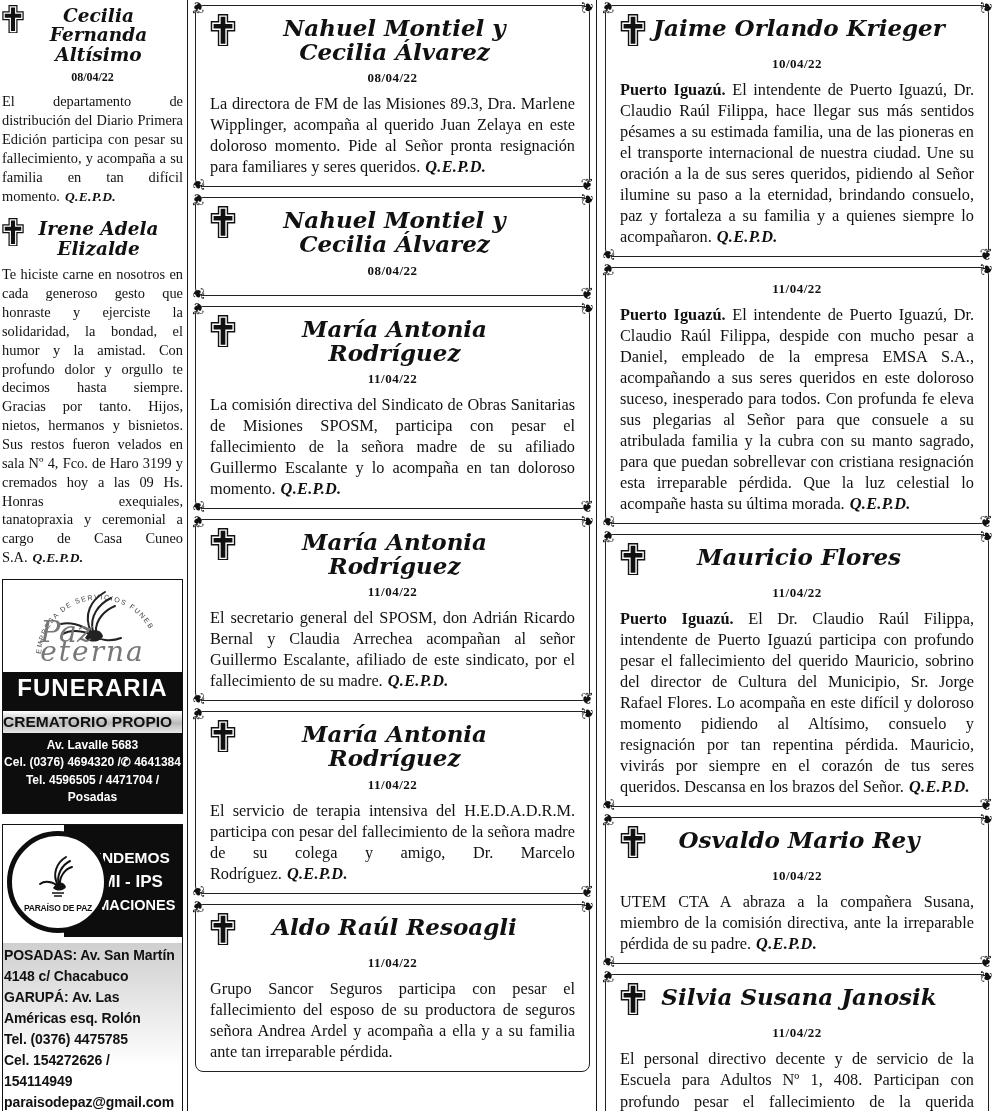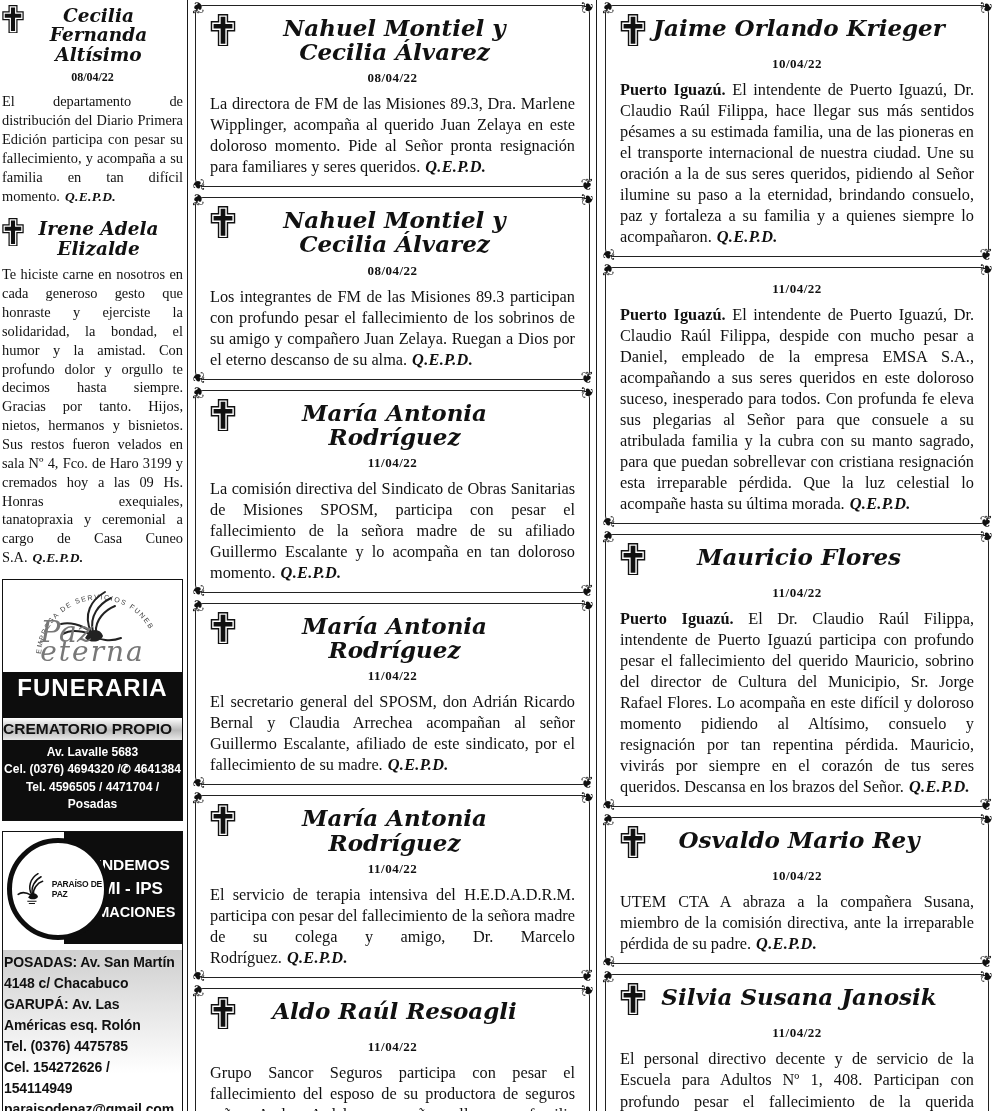--- a/index.html
+++ b/index.html
@@ -64,36 +64,36 @@
   
   .ad-paz { border:1.5px solid #111; margin:2px 1px 10px; }
   .paz-logo { position:relative; height:92px; background:#fff; }
   .paz-script {
     position:absolute; left:50%; top:38px; transform:translateX(-50%);
     font-family:"DejaVu Serif", serif; font-style:italic; color:#777;
     font-size:30px; line-height:.9;
   }
   .paz-script .p2 { font-size:28px; display:block; text-align:right; margin-top:-6px; letter-spacing:2px; }
   .paz-bar1 { background:#0d0d0d; color:#fff; text-align:center;
-    font-weight:800; font-size:24px; letter-spacing:1px; padding:2px 0 16px; }
+    font-weight:800; font-size:24px; letter-spacing:1px; padding:2px 0 9px; }
   .paz-bar2 { background:linear-gradient(180deg,#fff 0%,#b9b9b9 55%,#e8e8e8 100%);
     color:#111; text-align:left; font-weight:700; font-size:15.5px; padding:2px 0; }
   .paz-addr { background:#0d0d0d; color:#fff; text-align:center;
     font-weight:700; font-size:12px; line-height:1.45; padding:4px 1px 6px; }
 
   
   .ad-paraiso { border:1.5px solid #111; margin:0 1px 10px; background:#fff; }
   .paraiso-top { position:relative; height:118px; }
   .paraiso-black { position:absolute; right:0; top:0; width:118px; height:112px; background:#0d0d0d;
     display:flex; flex-direction:column; justify-content:center; gap:5px; padding-right:4px; }
   .paraiso-black div { color:#fff; text-align:center; font-weight:800; }
   .pb1 { font-size:15.5px; } .pb2 { font-size:17px; } .pb3 { font-size:14.5px; }
   .paraiso-circle {
     position:absolute; left:4px; top:6px; width:102px; height:102px; border-radius:50%;
-    background:#fff; border:5px solid #0d0d0d; display:flex; 
+    background:#fff; border:5px solid #0d0d0d; display:flex; flex-direction:column;
     align-items:center; justify-content:center;
   }
   .paraiso-label { font-weight:800; font-size:8.5px; letter-spacing:-.2px; }
   .paraiso-addr { padding:2px 1px 6px; background:linear-gradient(180deg,#cfcfcf,#fff 70%);
     text-align:left; font-weight:700; font-size:14px; line-height:1.5; letter-spacing:-.1px; }
 
   
   .ad-morada { border:2px solid #111; border-radius:4px; margin:0 1px 10px; padding:4px 4px 6px; text-align:center; }
   .mor-t1 { font-style:italic; font-weight:700; font-size:15px; letter-spacing:4px; }
   .mor-t2 { font-weight:800; font-size:26.5px; letter-spacing:1.5px; line-height:1; }
@@ -234,21 +234,20 @@
         <span class="orn br">❦</span>
       <div class="obit-head">
         <span class="cross"><svg width="26" height="32" viewBox="0 0 26 34">
               <path d="M10.5 3 h5 v7.5 h7.5 v5 h-7.5 v16 h-5 v-16 h-7.5 v-5 h7.5 z" fill="none" stroke="#111" stroke-width="6"></path>
               <path d="M10.5 3 h5 v7.5 h7.5 v5 h-7.5 v16 h-5 v-16 h-7.5 v-5 h7.5 z" fill="none" stroke="#fff" stroke-width="3"></path>
               <path d="M10.5 3 h5 v7.5 h7.5 v5 h-7.5 v16 h-5 v-16 h-7.5 v-5 h7.5 z" fill="#111"></path>
             </svg></span>
         <div class="obit-name">Nahuel Montiel y Cecilia Álvarez</div>
       </div>
       <div class="obit-date">08/04/22</div>
-      <p class="obit-body"><span>Los integrantes de FM de las Misiones 89.3 participan con profundo pesar el fallecimiento de los sobrinos de su amigo y compañero Juan Zelaya. Ruegan a Dios por el eterno descanso de su alma.</span><span class="qepd">Q.E.P.D.</span></p>
     </div>
 
     <div class="obit">
       <span class="orn tl">❦</span>
         <span class="orn tr">❦</span>
         <span class="orn bl">❦</span>
         <span class="orn br">❦</span>
       <div class="obit-head">
         <span class="cross"><svg width="26" height="32" viewBox="0 0 26 34">
               <path d="M10.5 3 h5 v7.5 h7.5 v5 h-7.5 v16 h-5 v-16 h-7.5 v-5 h7.5 z" fill="none" stroke="#111" stroke-width="6"></path>

